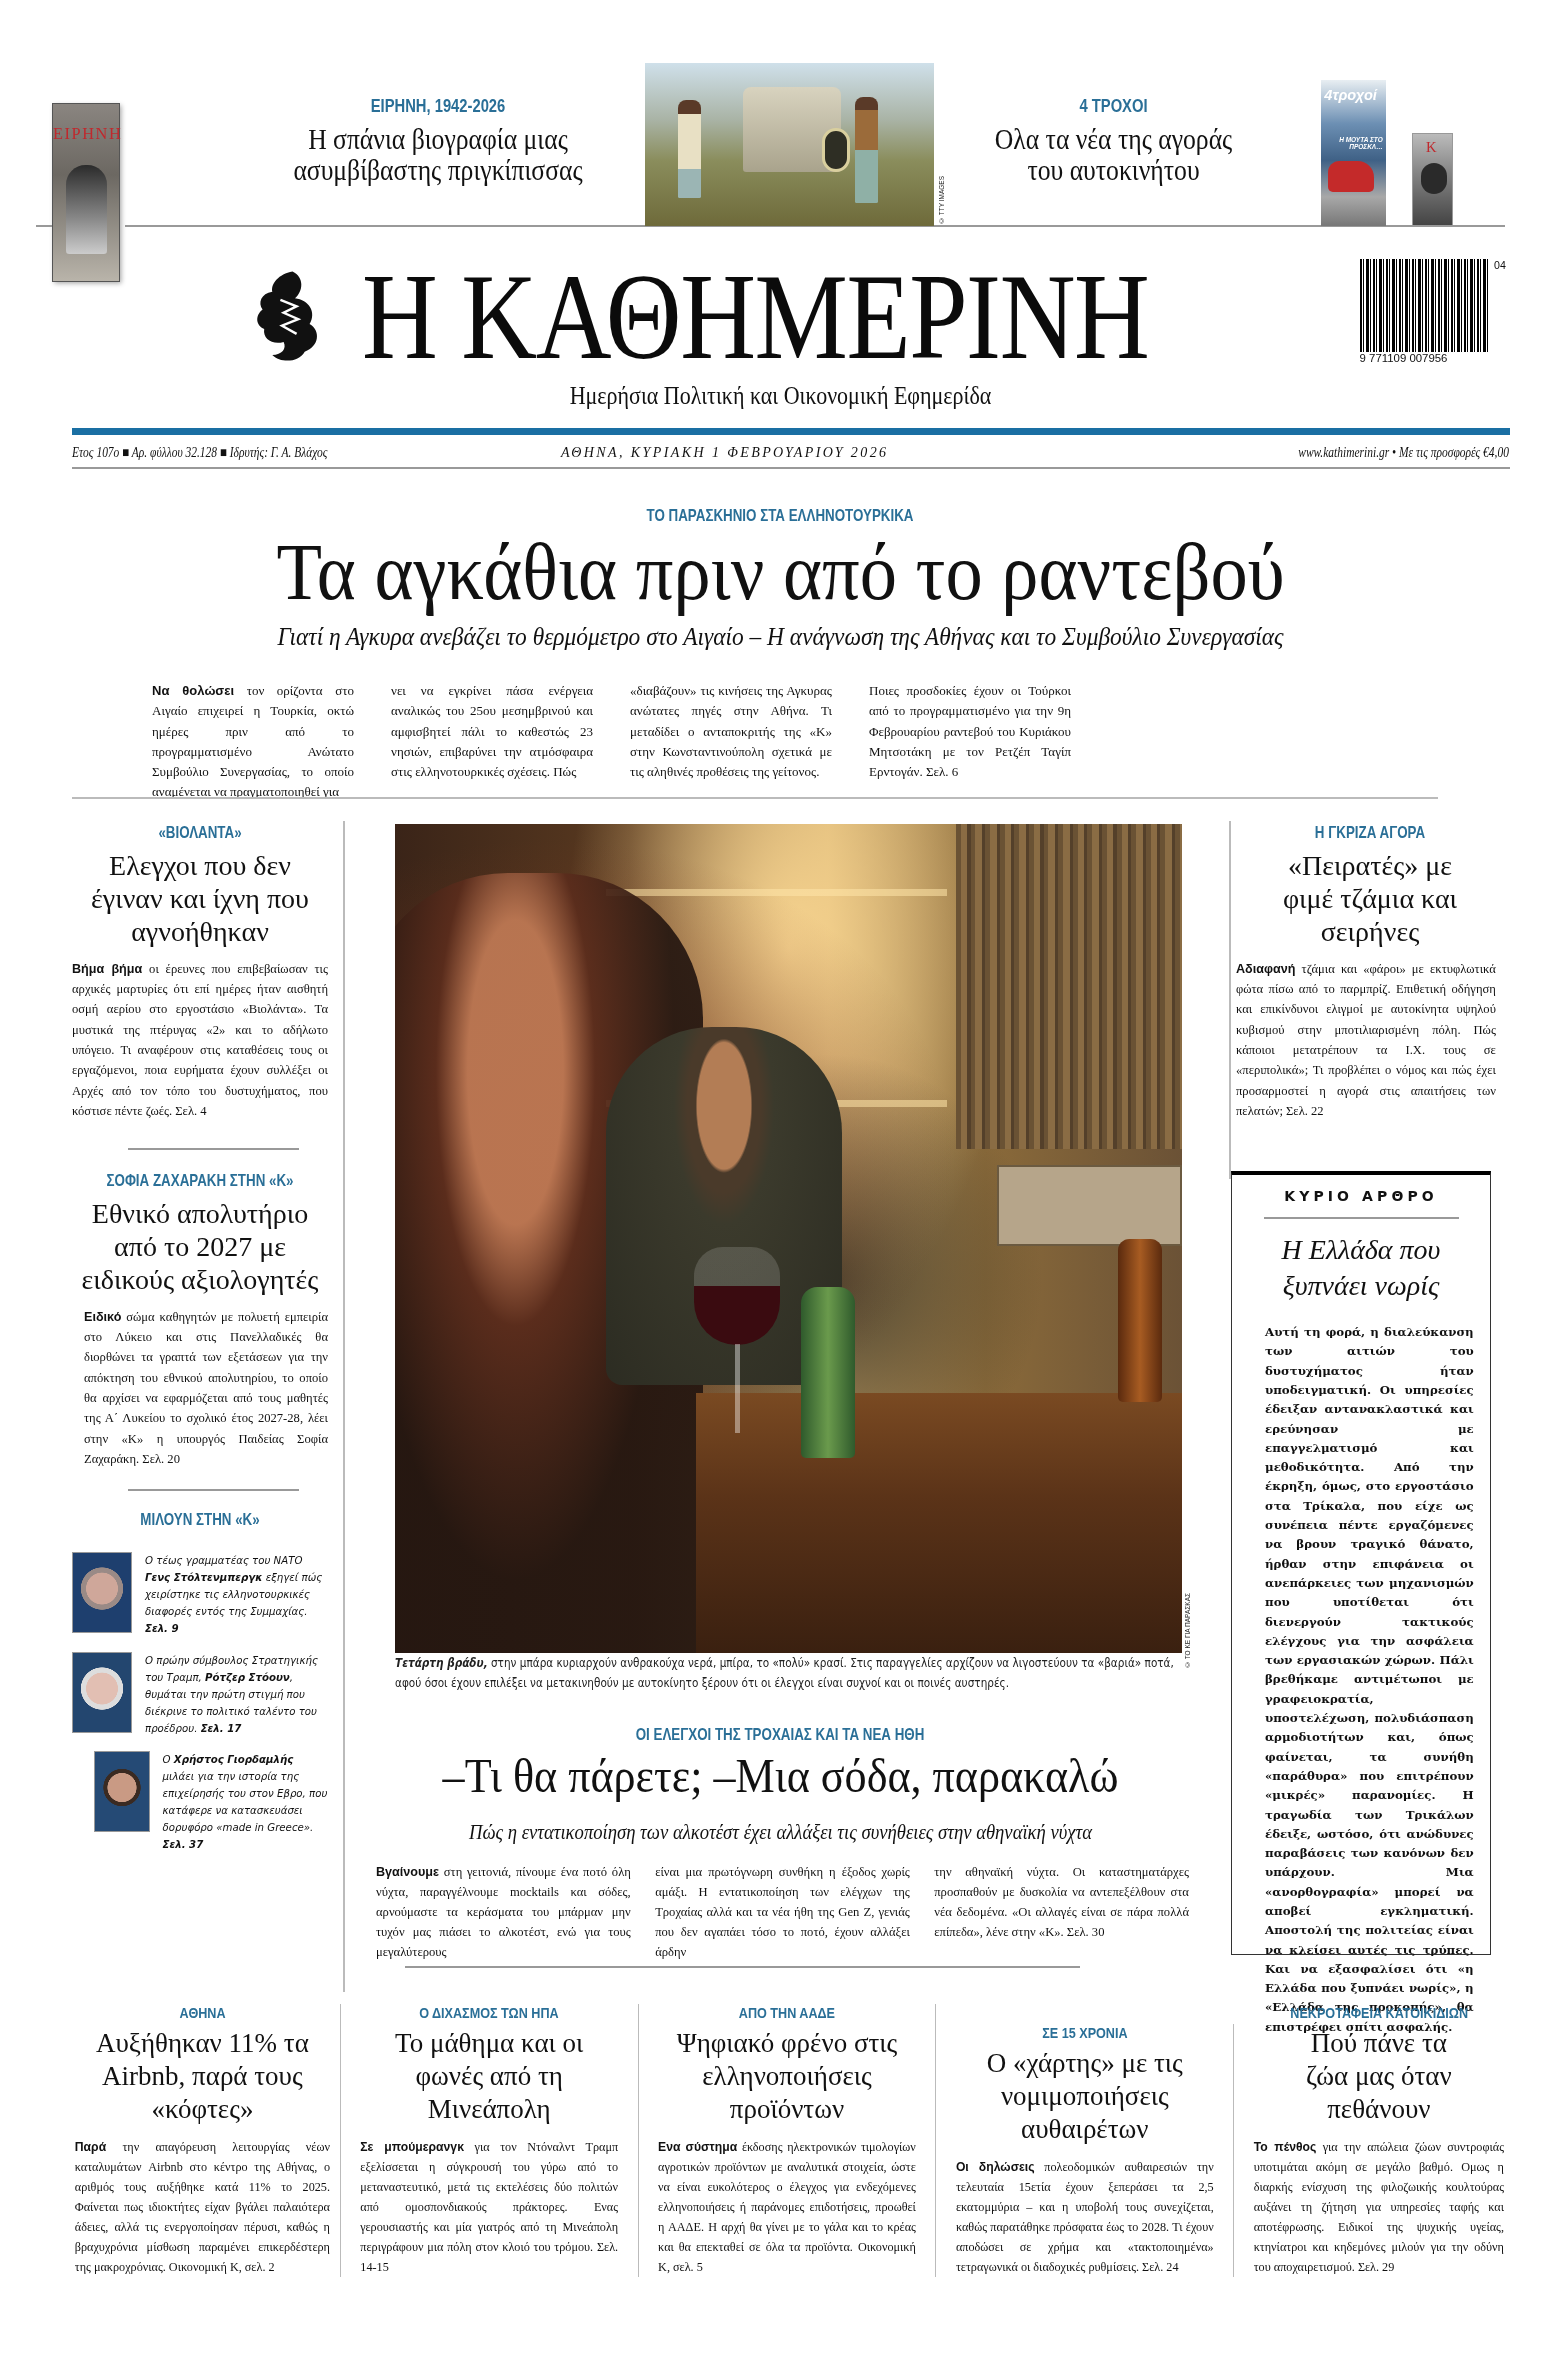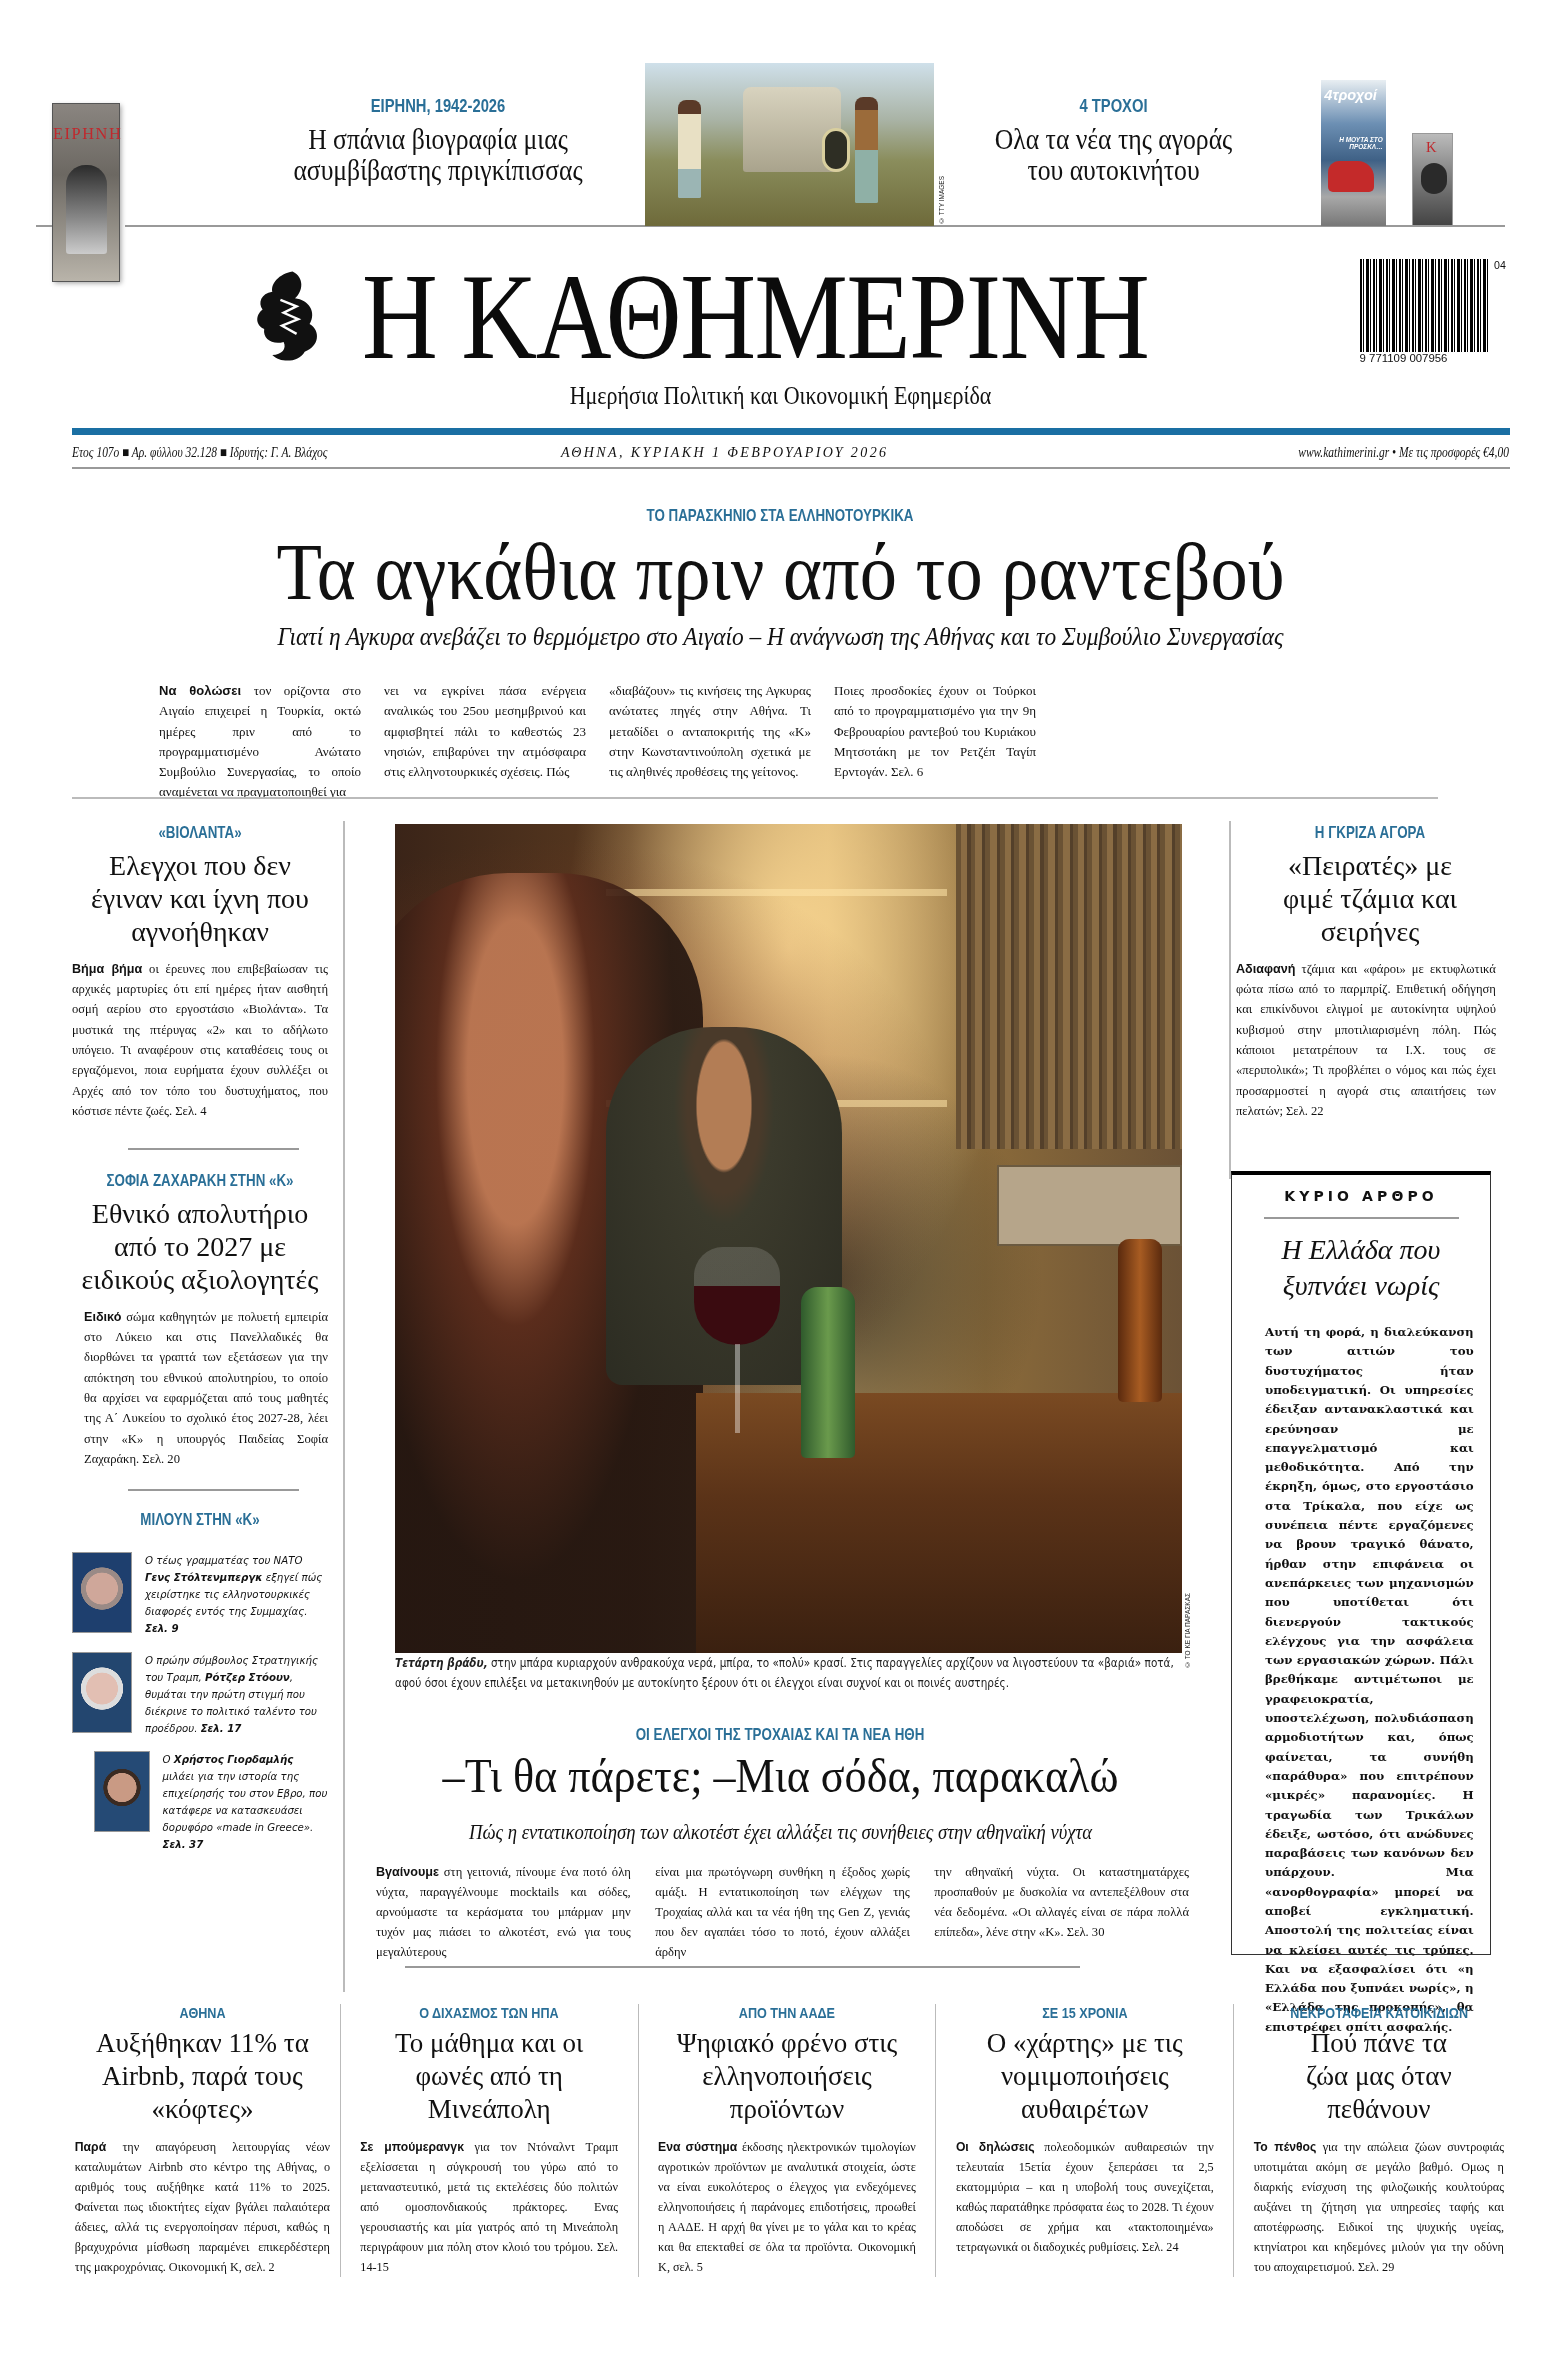--- a/index.html
+++ b/index.html
@@ -92,21 +92,21 @@
 <div class="abs" style="left:72px;top:428px;width:1438px;height:7.3px;background:#1a6fa3;"></div>
 <div class="abs metaline" style="left:72px;top:445px;transform:scaleX(0.82);transform-origin:left;">Ετος 107ο ■ Αρ. φύλλου 32.128 ■ Ιδρυτής: Γ. Α. Βλάχος</div>
 <div class="abs metaline" style="left:561px;top:445px;letter-spacing:2.4px;">ΑΘΗΝΑ, ΚΥΡΙΑΚΗ 1 ΦΕΒΡΟΥΑΡΙΟΥ 2026</div>
 <div class="abs metaline" style="right:52px;top:445px;transform:scaleX(0.82);transform-origin:right;">www.kathimerini.gr • Με τις προσφορές €4,00</div>
 <div class="abs" style="left:72px;top:467px;width:1438px;height:2.4px;background:#999;"></div>
 
 <div class="abs kicker" style="left:455px;top:506px;width:650px;font-size:16.3px;">ΤΟ ΠΑΡΑΣΚΗΝΙΟ ΣΤΑ ΕΛΛΗΝΟΤΟΥΡΚΙΚΑ</div>
 <a class="abs serif-head" style="left:65px;top:527px;width:1431px;font-size:81px;transform:scaleX(0.92);text-decoration:none;color:#111;">Τα αγκάθια πριν από το ραντεβού</a>
 <div class="abs serif-head" style="left:65px;top:622px;width:1431px;font-size:26px;font-style:italic;transform:scaleX(0.9);">Γιατί η Αγκυρα ανεβάζει το θερμόμετρο στο Αιγαίο – Η ανάγνωση της Αθήνας και το Συμβούλιο Συνεργασίας</div>
 
-<div class="abs" style="left:159px;top:681px;width:1081px;display:flex;gap:23px;">
+<div class="abs" style="left:152px;top:681px;width:1081px;display:flex;gap:37px;">
   <p class="body-text" style="width:202px;"><b>Να θολώσει</b><span> τον ορίζοντα στο Αιγαίο επιχειρεί η Τουρκία, οκτώ ημέρες πριν από το προγραμματισμένο Ανώτατο Συμβούλιο Συνεργασίας, το οποίο αναμένεται να πραγματοποιηθεί για</span></p>
   <p class="body-text" style="width:202px;"><span>νει να εγκρίνει πάσα ενέργεια αναλικώς του 25ου μεσημβρινού και αμφισβητεί πάλι το καθεστώς 23 νησιών, επιβαρύνει την ατμόσφαιρα στις ελληνοτουρκικές σχέσεις. Πώς</span></p>
   <p class="body-text" style="width:202px;"><span>«διαβάζουν» τις κινήσεις της Αγκυρας ανώτατες πηγές στην Αθήνα. Τι μεταδίδει ο ανταποκριτής της «Κ» στην Κωνσταντινούπολη σχετικά με τις αληθινές προθέσεις της γείτονος.</span></p>
   <p class="body-text" style="width:202px;"><span>Ποιες προσδοκίες έχουν οι Τούρκοι από το προγραμματισμένο για την 9η Φεβρουαρίου ραντεβού του Κυριάκου Μητσοτάκη με τον Ρετζέπ Ταγίπ Ερντογάν. Σελ. 6</span></p>
 </div>
 <div class="abs" style="left:72px;top:797px;width:1366px;height:1.6px;background:#bbb;"></div>
 
 <div class="vrule" style="left:343px;top:821px;height:1171px;"></div>
 
 <div class="abs" style="left:72px;top:823px;width:256px;">
@@ -172,21 +172,21 @@
   <p class="body-text" style="margin-top:11.4px;font-size:12.6px;padding-right:8.1px;"><b>Αδιαφανή</b><span> τζάμια και «φάροι» με εκτυφλωτικά φώτα πίσω από το παρμπρίζ. Επιθετική οδήγηση και επικίνδυνοι ελιγμοί με αυτοκίνητα υψηλού κυβισμού στην μποτιλιαρισμένη πόλη. Πώς κάποιοι μετατρέπουν τα Ι.Χ. τους σε «περιπολικά»; Τι προβλέπει ο νόμος και πώς έχει προσαρμοστεί η αγορά στις απαιτήσεις των πελατών; Σελ. 22</span></p>
 </div>
 
 <div class="abs editorial-box" style="left:1231px;top:1171px;width:260px;height:784px;">
   <div style="font-family:'DejaVu Sans',sans-serif;font-weight:bold;letter-spacing:4.1px;font-size:14px;text-align:center;margin-top:13px;">ΚΥΡΙΟ ΑΡΘΡΟ</div>
   <div style="margin:13px auto 0;width:195px;height:1.6px;background:#999;"></div>
   <div class="serif-head" style="font-size:28px;font-style:italic;margin:13px 33px 0;line-height:36px;">Η Ελλάδα που ξυπνάει νωρίς</div>
   <p style="font-family:'DejaVu Serif',serif;font-weight:bold;font-size:11.8px;line-height:19.3px;margin:19.5px 16.3px 0 33px;text-align:justify;hyphens:auto;">Αυτή τη φορά, η διαλεύκανση των αιτιών του δυστυχήματος ήταν υποδειγματική. Οι υπηρεσίες έδειξαν αντανακλαστικά και ερεύνησαν με επαγγελματισμό και μεθοδικότητα. Από την έκρηξη, όμως, στο εργοστάσιο στα Τρίκαλα, που είχε ως συνέπεια πέντε εργαζόμενες να βρουν τραγικό θάνατο, ήρθαν στην επιφάνεια οι ανεπάρκειες των μηχανισμών που υποτίθεται ότι διενεργούν τακτικούς ελέγχους για την ασφάλεια των εργασιακών χώρων. Πάλι βρεθήκαμε αντιμέτωποι με γραφειοκρατία, υποστελέχωση, πολυδιάσπαση αρμοδιοτήτων και, όπως φαίνεται, τα συνήθη «παράθυρα» που επιτρέπουν «μικρές» παρανομίες. Η τραγωδία των Τρικάλων έδειξε, ωστόσο, ότι ανώδυνες παραβάσεις των κανόνων δεν υπάρχουν. Μια «ανορθογραφία» μπορεί να αποβεί εγκληματική. Αποστολή της πολιτείας είναι να κλείσει αυτές τις τρύπες. Και να εξασφαλίσει ότι «η Ελλάδα που ξυπνάει νωρίς», η «Ελλάδα της προκοπής», θα επιστρέφει σπίτι ασφαλής.</p>
 </div>
 
-<div class="abs" style="left:65px;top:2004px;width:1439px;display:flex;">
+<div class="abs" style="left:65px;top:2004px;width:1439px;display:flex;align-items:flex-end;">
   <div style="width:276px;padding:0 9.8px;border-right:1.6px solid #bbb;">
     <div class="kicker" style="font-size:15.4px;">ΑΘΗΝΑ</div>
     <div class="serif-head" style="font-size:27px;line-height:33px;margin:4.9px 16.3px 0;">Αυξήθηκαν 11% τα Airbnb, παρά τους «κόφτες»</div>
     <p class="body-text" style="margin-top:11.4px;font-size:12.2px;line-height:20px;"><b>Παρά</b><span> την απαγόρευση λειτουργίας νέων καταλυμάτων Airbnb στο κέντρο της Αθήνας, ο αριθμός τους αυξήθηκε κατά 11% το 2025. Φαίνεται πως ιδιοκτήτες είχαν βγάλει παλαιότερα άδειες, αλλά τις ενεργοποίησαν πέρυσι, καθώς η βραχυχρόνια μίσθωση παραμένει επικερδέστερη της μακροχρόνιας. Οικονομική Κ, σελ. 2</span></p>
   </div>
   <div style="width:298px;padding:0 19.5px;border-right:1.6px solid #bbb;">
     <div class="kicker" style="font-size:15.4px;">Ο ΔΙΧΑΣΜΟΣ ΤΩΝ ΗΠΑ</div>
     <div class="serif-head" style="font-size:27px;line-height:33px;margin:4.9px 16.3px 0;">Το μάθημα και οι φωνές από τη Μινεάπολη</div>
     <p class="body-text" style="margin-top:11.4px;font-size:12.2px;line-height:20px;"><b>Σε μπούμερανγκ</b><span> για τον Ντόναλντ Τραμπ εξελίσσεται η σύγκρουσή του γύρω από το μεταναστευτικό, μετά τις εκτελέσεις δύο πολιτών από ομοσπονδιακούς πράκτορες. Ενας γερουσιαστής και μία γιατρός από τη Μινεάπολη περιγράφουν μια πόλη στον κλοιό του τρόμου. Σελ. 14-15</span></p>
   </div>

